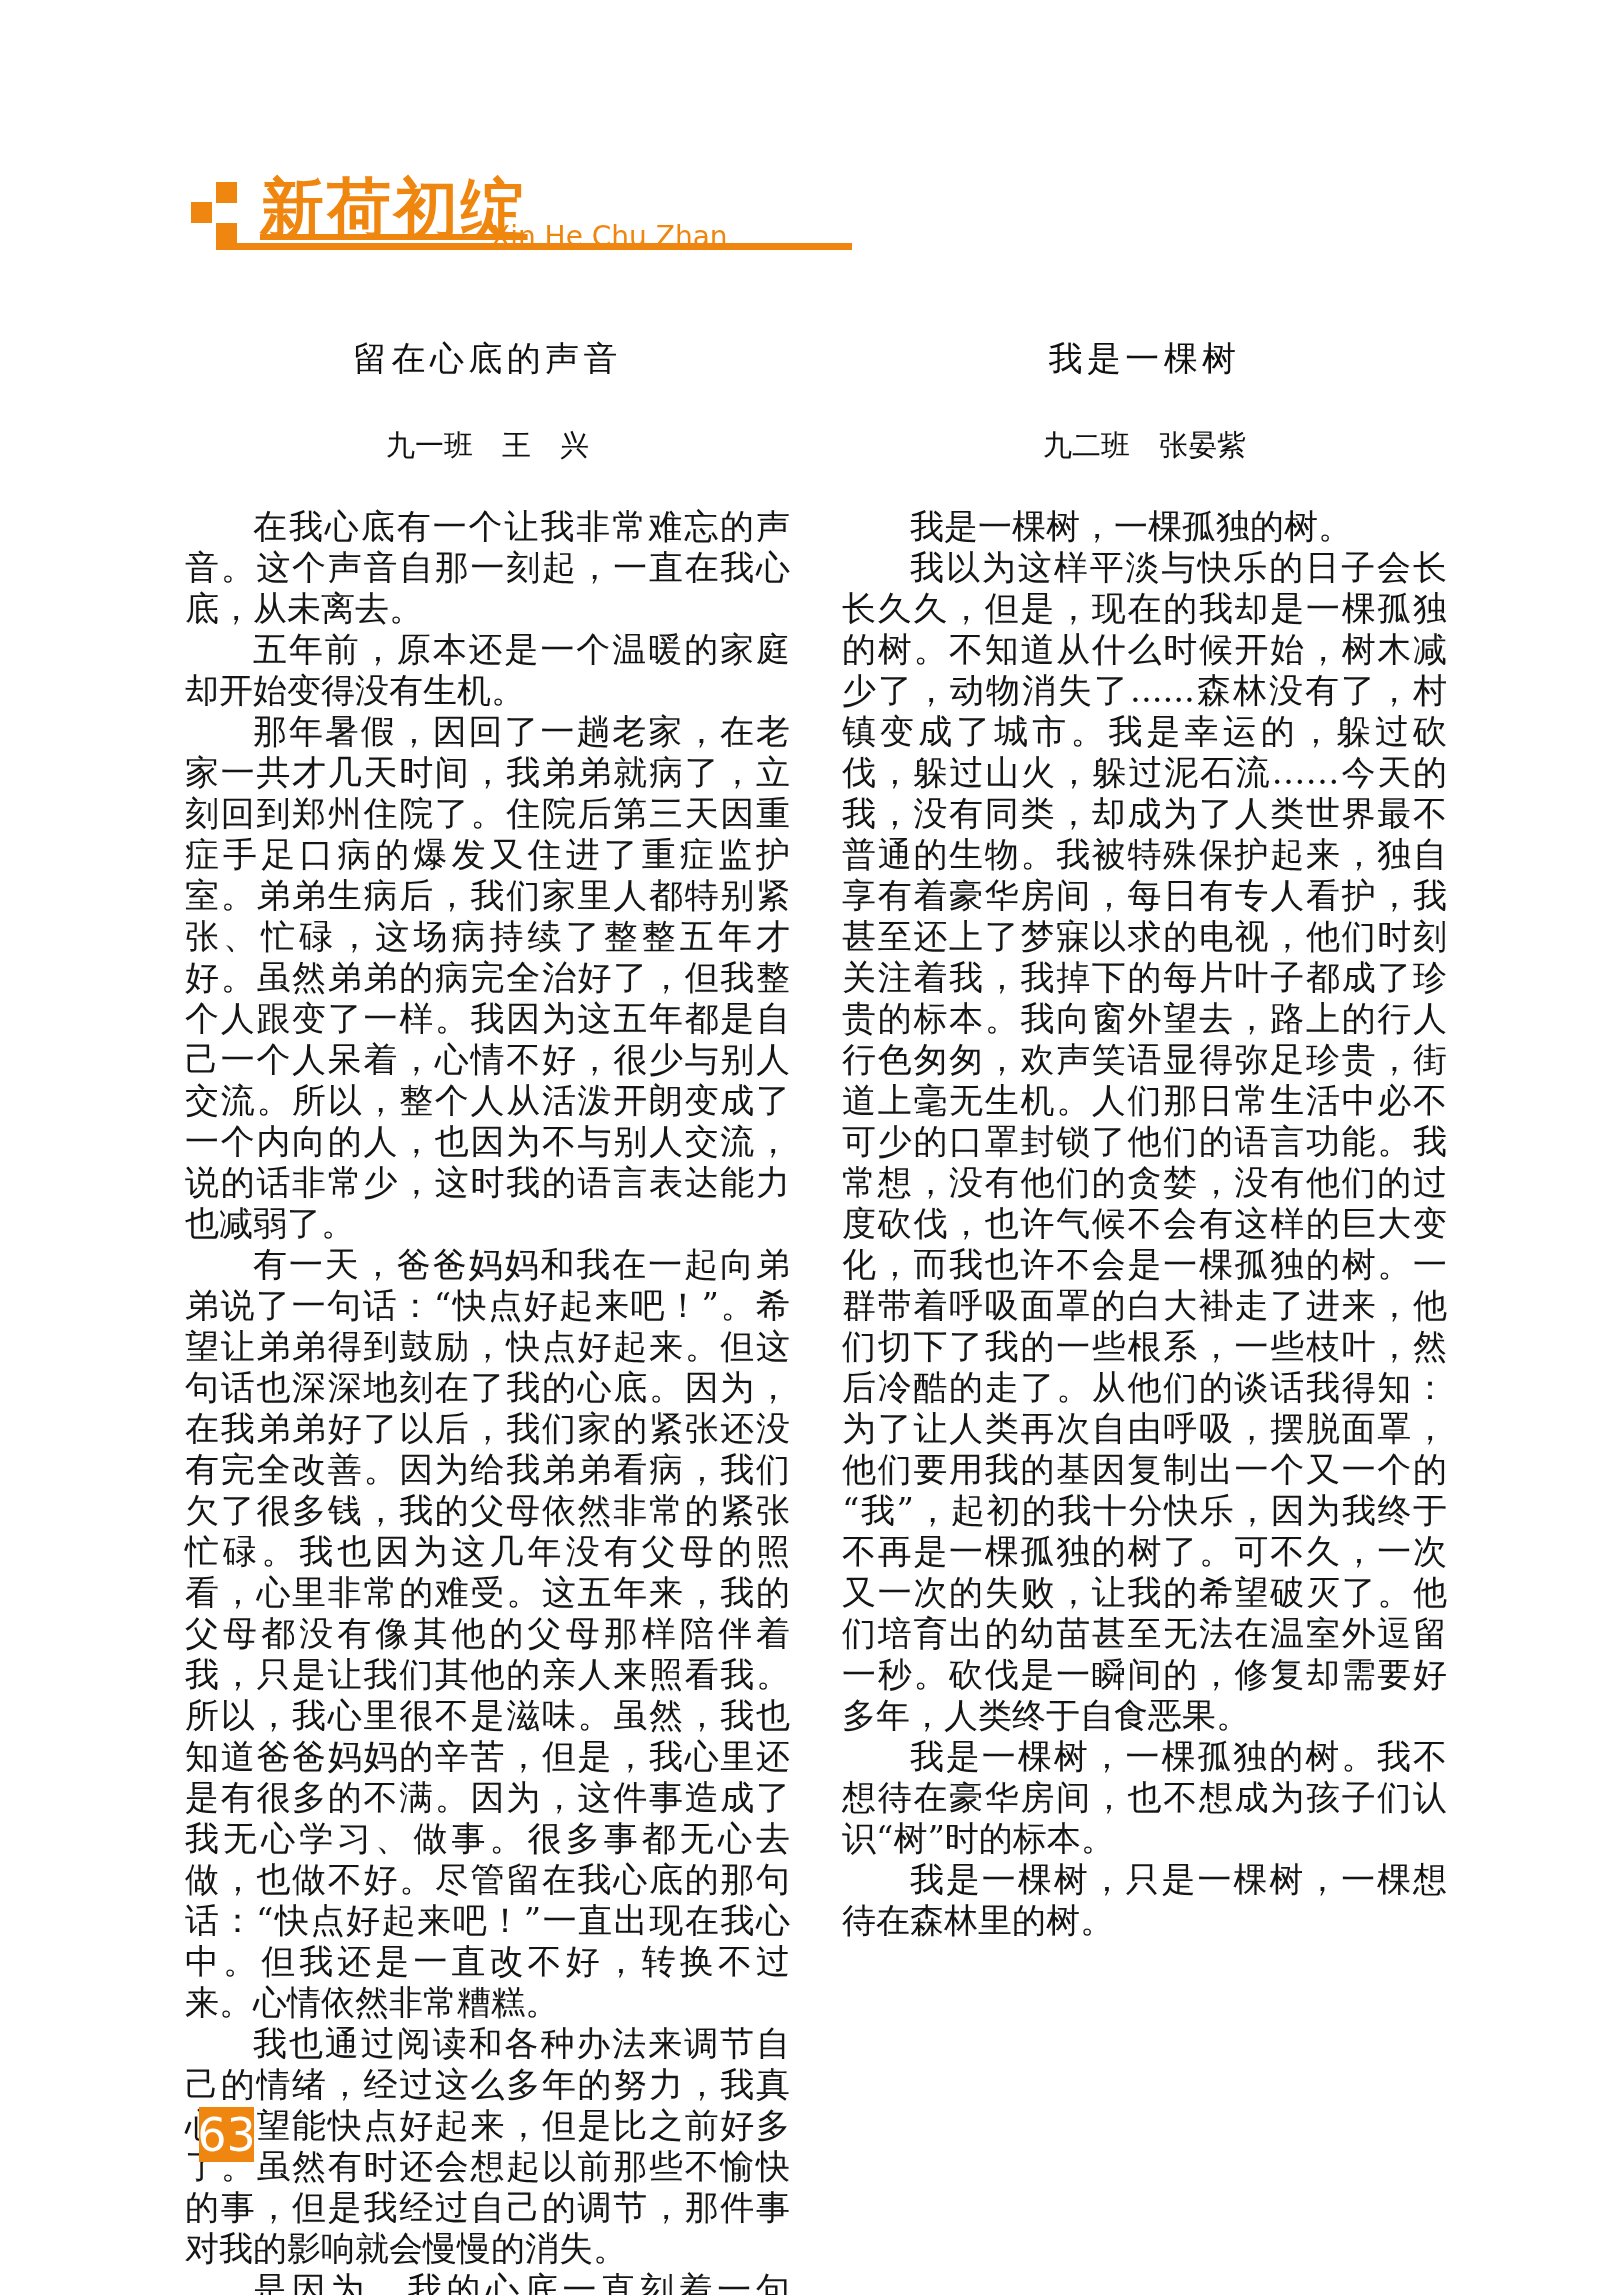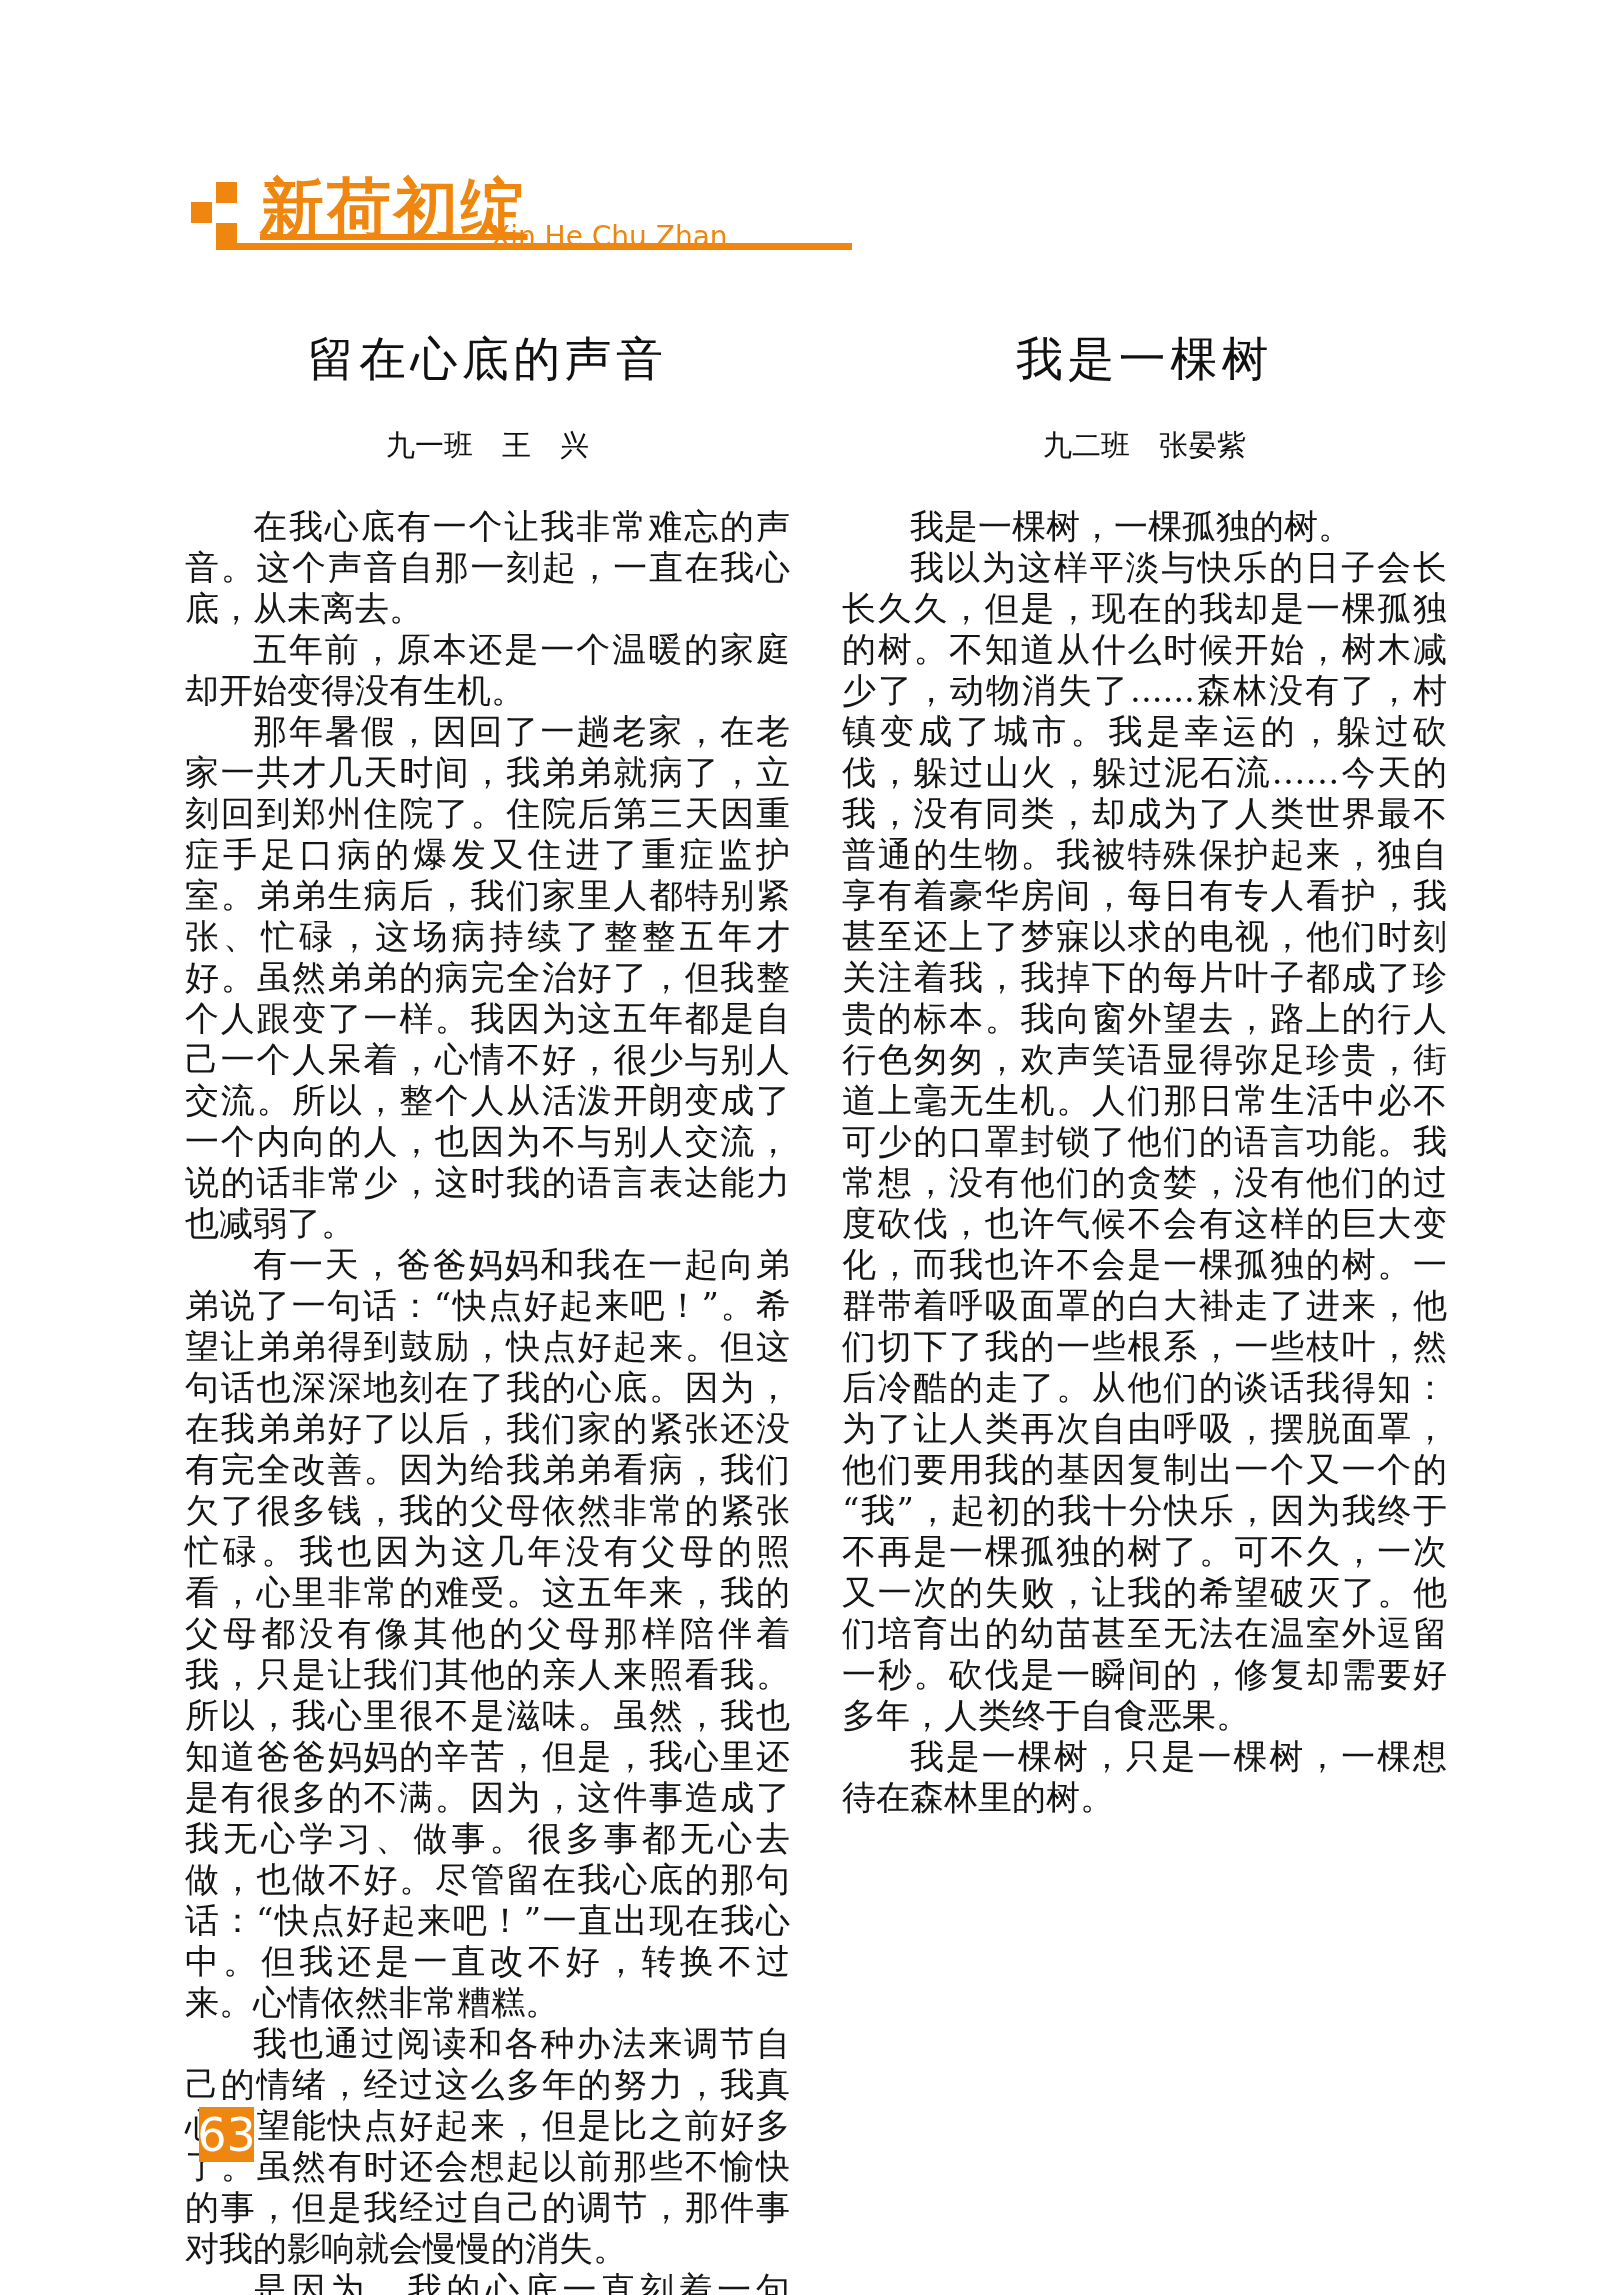--- a/index.html
+++ b/index.html
@@ -41,21 +41,21 @@
     white-space: nowrap;
   }
 
   
   .column { position: absolute; top: 321px; width: 605px; }
   .column.left  { left: 185px; }
   .column.right { left: 842px; }
 
   .essay-title {
     margin: 11px 0 0 0;
-    font-size: 47px; line-height: 53px;
+    font-size: 34px; line-height: 53px;
     font-weight: normal;
     letter-spacing: 4.4px;
     text-align: center;
     color: #111;
     white-space: nowrap;
   }
   .essay-byline {
     margin: 42px 0 0 0;
     font-size: 29px; line-height: 37px;
     text-align: center;
@@ -113,20 +113,21 @@
         <p class="para">是因为，我的心底一直刻着一句话：“快点好起来吧！”。我会照着“好起来”这个目的地不懈努力，我真心希望能快点好起来。</p>
       </div>
   </section>
 
   <section class="column right">
     <h2 class="essay-title">我是一棵树</h2>
     <div class="essay-byline">九二班　张晏紫</div>
     <div class="essay-body">
         <p class="para">我是一棵树，一棵孤独的树。</p>
         <p class="para">我以为这样平淡与快乐的日子会长长久久，但是，现在的我却是一棵孤独的树。不知道从什么时候开始，树木减少了，动物消失了......森林没有了，村镇变成了城市。我是幸运的，躲过砍伐，躲过山火，躲过泥石流……今天的我，没有同类，却成为了人类世界最不普通的生物。我被特殊保护起来，独自享有着豪华房间，每日有专人看护，我甚至还上了梦寐以求的电视，他们时刻关注着我，我掉下的每片叶子都成了珍贵的标本。我向窗外望去，路上的行人行色匆匆，欢声笑语显得弥足珍贵，街道上毫无生机。人们那日常生活中必不可少的口罩封锁了他们的语言功能。我常想，没有他们的贪婪，没有他们的过度砍伐，也许气候不会有这样的巨大变化，而我也许不会是一棵孤独的树。一群带着呼吸面罩的白大褂走了进来，他们切下了我的一些根系，一些枝叶，然后冷酷的走了。从他们的谈话我得知：为了让人类再次自由呼吸，摆脱面罩，他们要用我的基因复制出一个又一个的“我”，起初的我十分快乐，因为我终于不再是一棵孤独的树了。可不久，一次又一次的失败，让我的希望破灭了。他们培育出的幼苗甚至无法在温室外逗留一秒。砍伐是一瞬间的，修复却需要好多年，人类终于自食恶果。</p>
+        <p class="para">我是一棵树，一棵孤独的树。我不想待在豪华房间，也不想成为孩子们认识“树”时的标本。</p>
         <p class="para">我是一棵树，只是一棵树，一棵想待在森林里的树。</p>
       </div>
   </section>
 
   <div class="page-number-box">
     <span>63</span>
   </div>
 
 </div>
 

